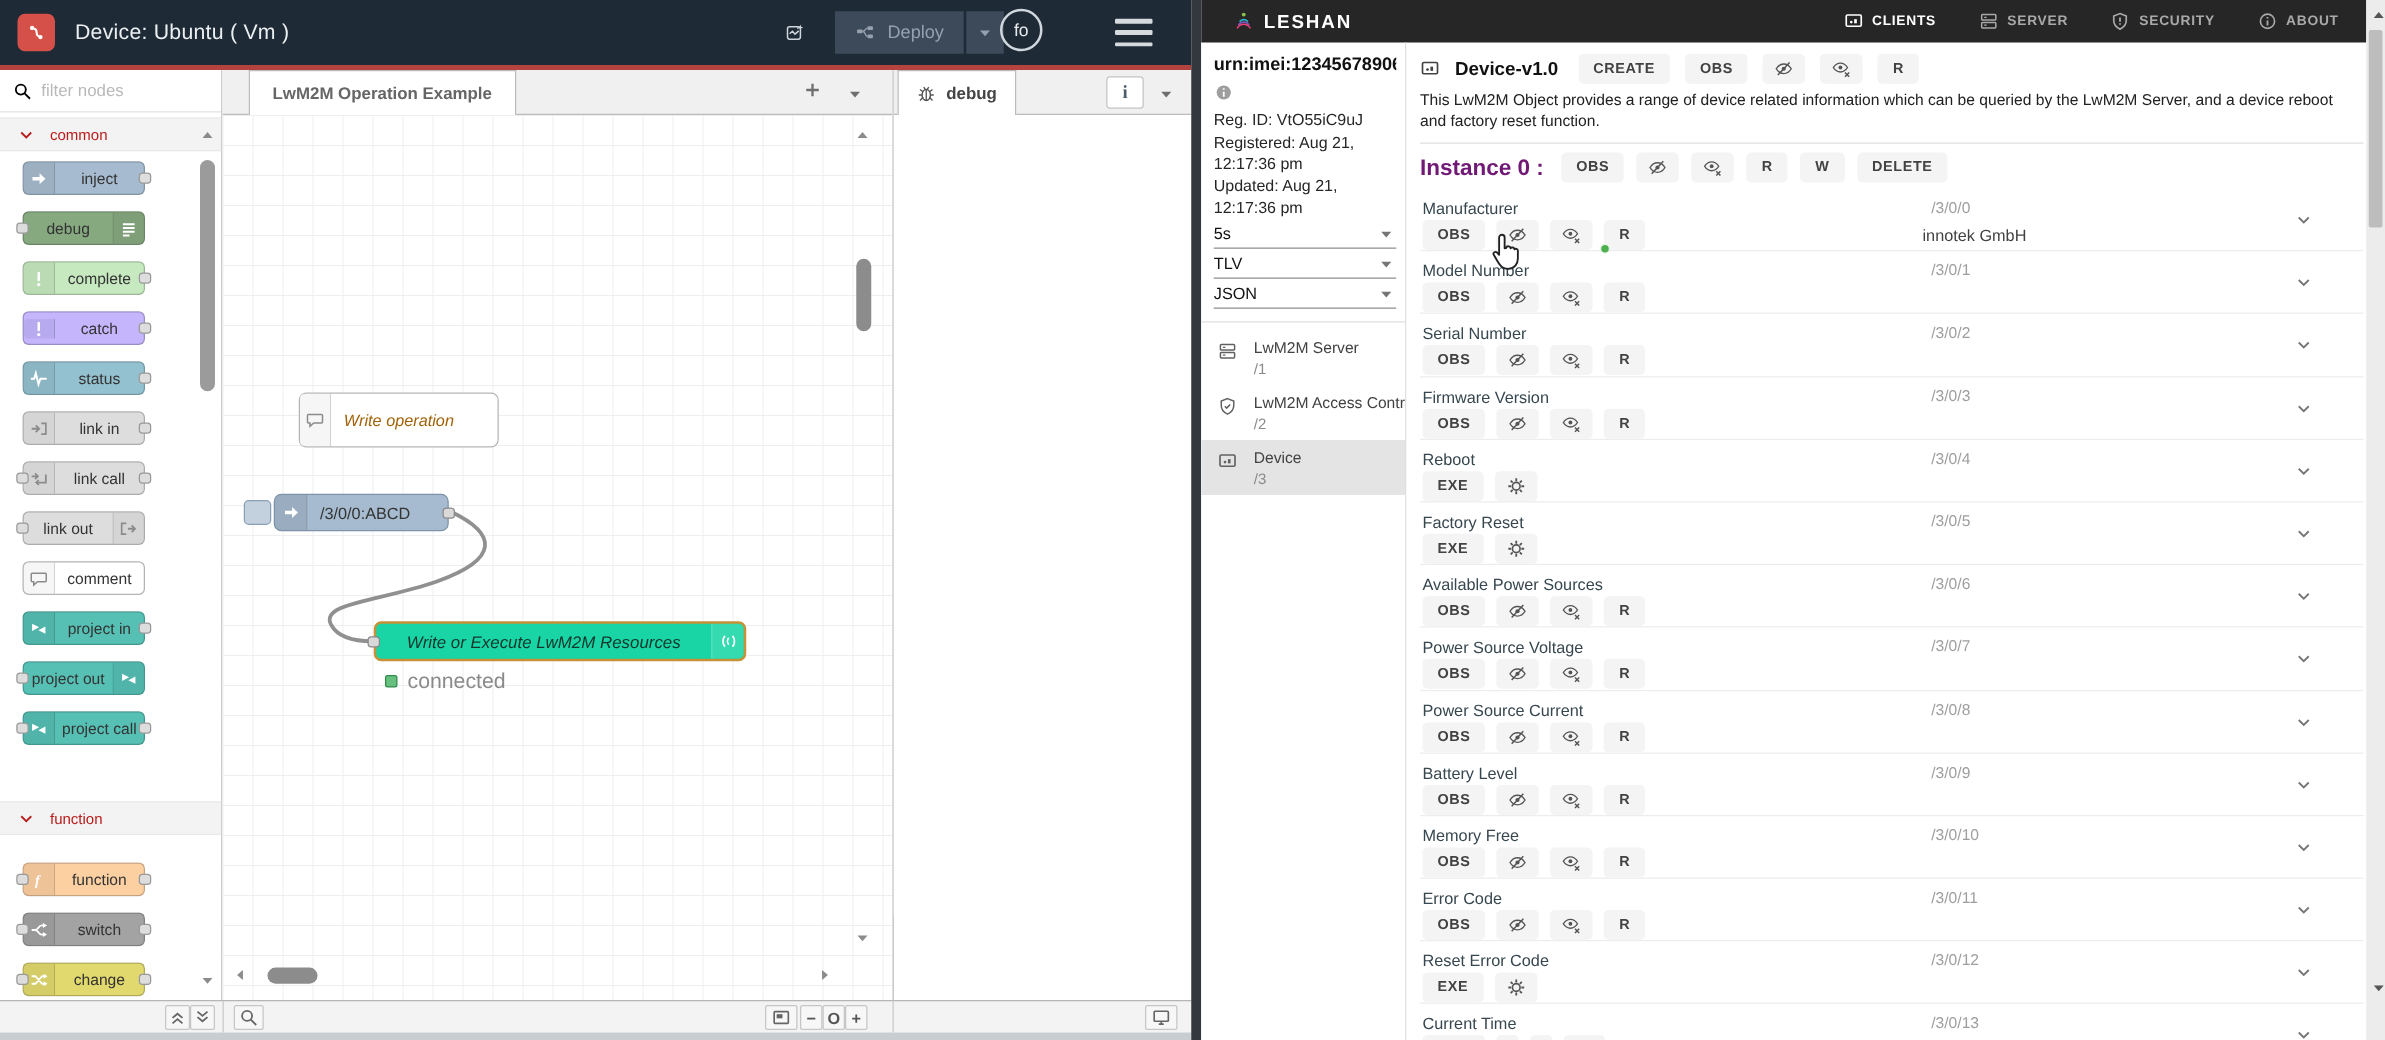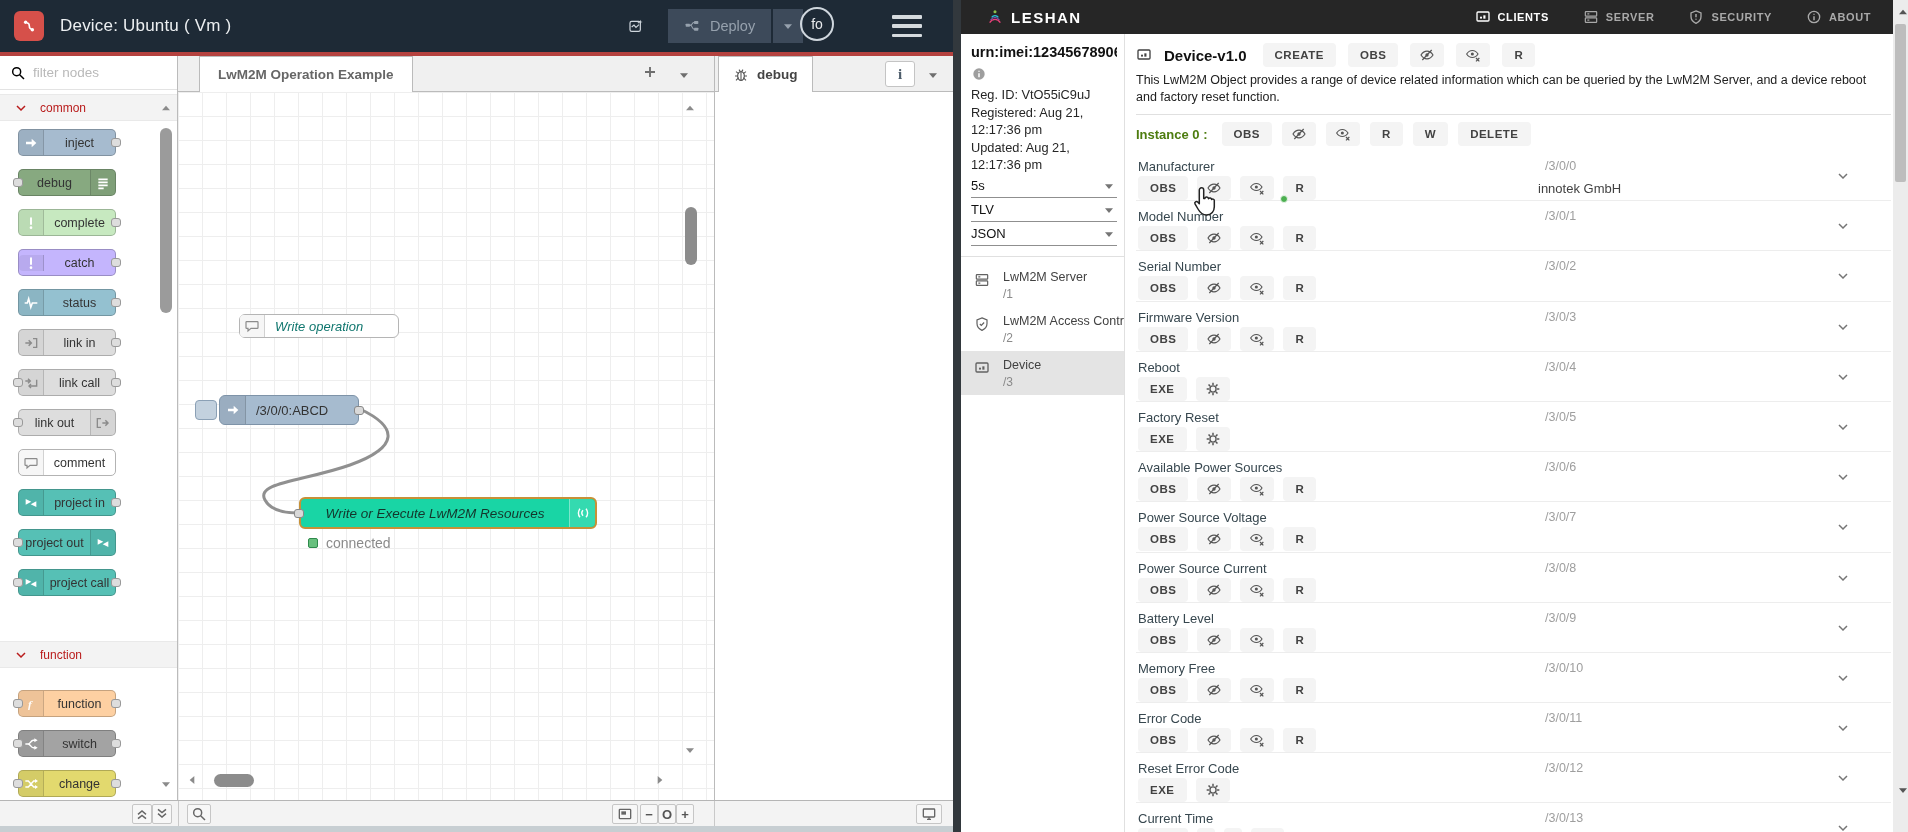--- a/index.html
+++ b/index.html
@@ -49,30 +49,30 @@
   .canvas{flex:1;position:relative;background:#fff;overflow:hidden}
   .tabbar{height:36px;background:#f0f0f0;border-bottom:1px solid #bbb;position:relative}
   .tab{position:absolute;left:21px;top:0;height:36px;background:#fff;border:1px solid #bbb;border-bottom:none;display:flex;align-items:center;padding:0 18px;font-size:13.5px;font-weight:bold;color:#666;cursor:pointer}
   .tb-plus{position:absolute;right:56px;top:8px;color:#6e6e6e;cursor:pointer}
   .tb-caret{position:absolute;right:22px;top:11px;color:#6e6e6e;cursor:pointer}
   .grid{position:absolute;top:36px;left:0;right:0;bottom:0;background-image:linear-gradient(#eee 1px,transparent 1px),linear-gradient(90deg,#eee 1px,transparent 1px);background-size:24px 24px}
   .wire{position:absolute;left:0;top:0;pointer-events:none}
   .cnode{position:absolute;height:30px;border-radius:6px;display:flex;align-items:stretch;font-size:13px;color:#333;cursor:pointer}
   .cnode .clbl{display:flex;align-items:center;padding:0 10px;white-space:nowrap}
   .italic{font-style:italic}
-  .cnode.comment{left:61px;top:222px;width:160px;height:24px;background:#fff;border:1px solid #b5b5b5;color:#0f766e}
+  .cnode.comment{left:61px;top:222px;width:160px;height:44px;background:#fff;border:1px solid #b5b5b5;color:#a16207}
   .cnode.inject{left:41px;top:303px;width:140px;background:#a6bbcf;border:1px solid #7e93a8}
   .inj-btn{position:absolute;left:17px;top:308px;width:22px;height:20px;background:#c3d1de;border:1px solid #8ba0b5;border-radius:4px;cursor:pointer}
   .nicon{width:26px;display:flex;align-items:center;justify-content:center;background:rgba(0,0,0,.07);color:#fff}
   .nicon.lft{border-right:1px solid rgba(0,0,0,.15);border-radius:5px 0 0 5px}
   .nicon.rgt{border-left:1px solid rgba(255,255,255,.35);border-radius:0 5px 5px 0}
   .cnode.lwm2m{left:121px;top:405px;width:298px;height:32px;background:#19d5a5;border:2px solid #c79137;color:#14352b}
   .cnode.lwm2m .clbl{flex:1;justify-content:center;font-size:13.5px}
   .cport{position:absolute;width:10px;height:9px;background:#d9d9d9;border:1px solid #888;border-radius:3px}
-  .nstatus{position:absolute;left:130px;top:443px;display:flex;align-items:center;gap:8px;font-size:14px;color:#8a8a8a}
+  .nstatus{position:absolute;left:130px;top:443px;display:flex;align-items:center;gap:8px;font-size:17px;color:#8a8a8a}
   .sdot{width:10px;height:10px;background:#68c07e;border:1.5px solid #2f8a4c;border-radius:2px}
   .cv-up{position:absolute;right:16px;top:8px;color:#8b8b8b;cursor:pointer}
   .cv-thumb{position:absolute;right:17px;top:115px;width:12px;height:58px;border-radius:6px;background:#8c8c8c;cursor:pointer}
   .cv-down{position:absolute;right:16px;bottom:42px;color:#8b8b8b;cursor:pointer}
   .ch-left{position:absolute;left:6px;bottom:12px;color:#8b8b8b;cursor:pointer}
   .ch-thumb{position:absolute;left:36px;bottom:13px;width:40px;height:13px;border-radius:7px;background:#8c8c8c;cursor:pointer}
   .ch-right{position:absolute;right:46px;bottom:12px;color:#8b8b8b;cursor:pointer}
 
   
   .debug{width:239px;border-left:1px solid #bbb;background:#fff;position:relative}
@@ -120,21 +120,21 @@
 
   .le-main{position:absolute;left:175px;top:8px;right:2px;bottom:0;overflow:hidden}
   .obj-head{display:flex;align-items:center;gap:12px;height:26px;color:#424242}
   .obj-head h2{font-size:15px;color:#111;margin-right:4px}
   .btnrow{display:flex;gap:12px;align-items:flex-start}
   .lbtn{height:24px;background:#f4f4f4;border:none;border-radius:4px;display:inline-flex;align-items:center;padding:0 12px;font-size:11.5px;font-weight:bold;letter-spacing:.5px;color:#424242;font-family:inherit;cursor:pointer}
   .lbtn.ic{padding:0 9px;color:#555}
   .desc{margin-top:4px;width:748px;font-size:12.5px;line-height:17px;color:#212121}
   .mhr{height:1px;background:#e0e0e0;margin:8px 0 6px}
   .inst-head{display:flex;align-items:center;gap:14px;height:26px}
-  .inst-head b{font-size:13px;color:#4d7c0f}
+  .inst-head b{font-size:18px;color:#701a75}
   .inst-head .btnrow{gap:10px}
   #res-rows{margin-top:4px}
   .res-row{position:relative;height:50.2px;border-bottom:1px solid #ededed}
   .res-name{position:absolute;left:2px;top:8px;font-size:13px;color:#37474f}
   .res-path{position:absolute;left:409px;top:8px;font-size:12.5px;color:#9e9e9e}
   .res-btns{position:absolute;left:2px;top:25px;display:flex;gap:9px}
   .res-chev{position:absolute;right:40px;top:17px;color:#757575;cursor:pointer}
   .res-value{position:absolute;left:402px;top:30px;font-size:13px;color:#424242}
   .gdot{position:absolute;left:144px;top:44px;width:8px;height:8px;border-radius:50%;background:#4caf50;border:1px solid #e8f5e9}
 

